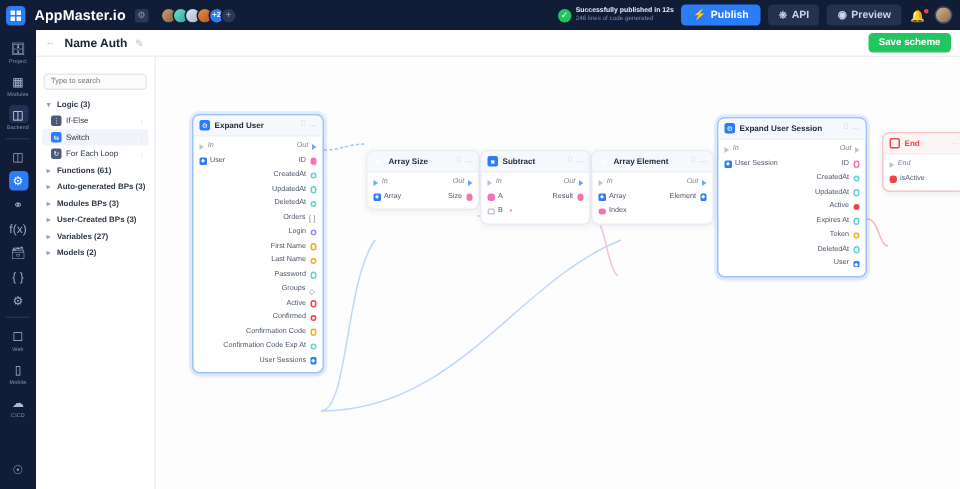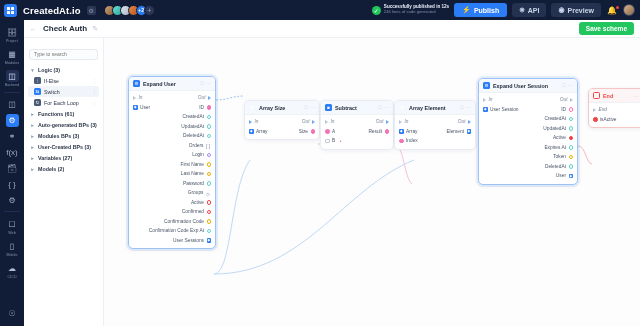--- a/index.html
+++ b/index.html
@@ -195,21 +195,21 @@
 
   <div id="topbar">
     <div class="logo-box">
       <div class="logo-grid">
           <i></i>
           <i></i>
           <i></i>
           <i></i>
         </div>
     </div>
-    <div class="brand">CreatedAt.io</div>
+    <div class="brand">AppMaster.io</div>
     <div class="gear-sm">⚙</div>
 
     <div class="avatars">
       <div class="av a1"></div>
       <div class="av a2"></div>
       <div class="av a3"></div>
       <div class="av a4"></div>
       <div class="av more">+2</div>
       <div class="av add">+</div>
     </div>
@@ -278,21 +278,21 @@
       <div class="rail-lb">CICD</div>
     </div>
 
     <div class="rail-bottom">
       <div class="rail-mini">☉</div>
     </div>
   </div>
 
   <div id="subheader">
     <span class="back-arrow">←</span>
-    <span class="page-title">Check Auth</span>
+    <span class="page-title">Name Auth</span>
     <span class="edit-ic">✎</span>
     <button class="btn-save">Save scheme</button>
   </div>
 
   <div id="leftpanel">
     <div class="search-wrap">
       <input class="search-input" placeholder="Type to search" style="">
     </div>
     <div class="tree">
       <div class="tree-row group">

